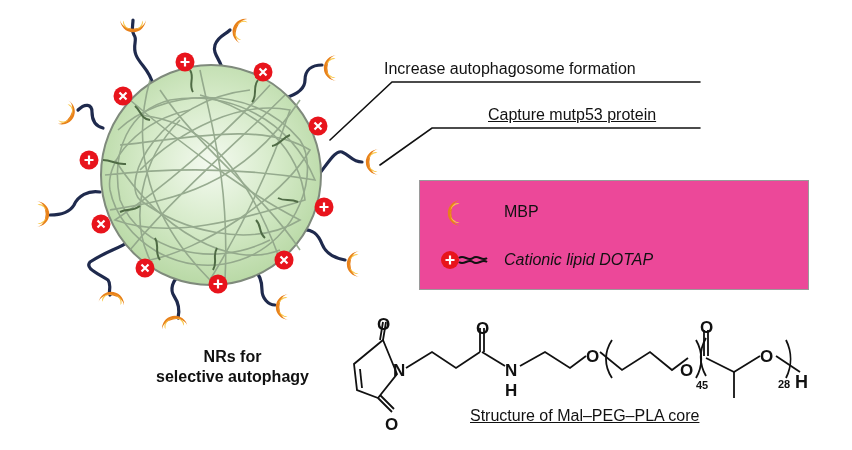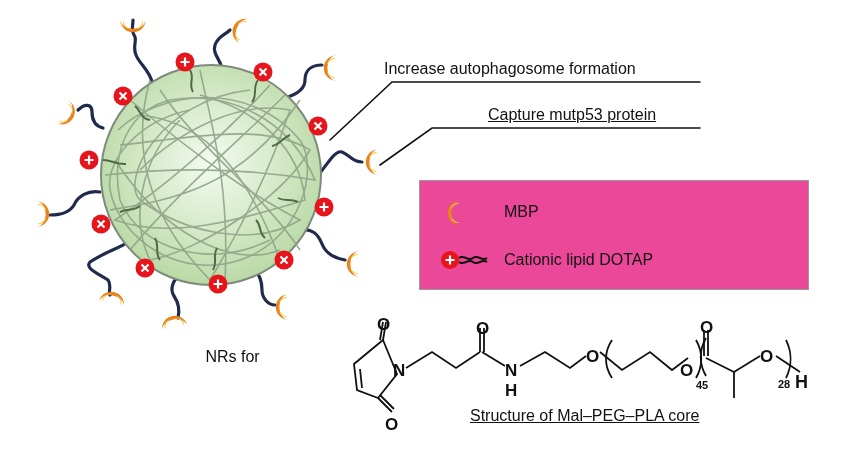--- a/index.html
+++ b/index.html
@@ -3,21 +3,21 @@
 <meta charset="utf-8">
 <style>
   html, body { margin: 0; padding: 0; background: #ffffff; }
   body { width: 852px; height: 450px; position: relative; overflow: hidden;
          font-family: "Liberation Sans", sans-serif; color: #111; }
   #scene { position: absolute; left: 0; top: 0; }
   .lbl { position: absolute; font-size: 16px; color: #111; white-space: nowrap; line-height: 1; margin-left: 12px; }
   .legend-box { position: absolute; left: 419px; top: 180px; width: 390px; height: 110px;
                 background: #ec4899; border: 1.5px solid #9a9a9a; box-sizing: border-box; }
   .legend-text { position: absolute; font-size: 16px; color: #111; white-space: nowrap; }
-  .caption { position: absolute; text-align: center; font-size: 16px; line-height: 20px; color: #111; }
+  .caption { position: absolute; text-align: center; font-size: 16px; line-height: 20px; color: #111; font-weight: bold; }
   .chem { font-family: "Liberation Sans", sans-serif; font-weight: bold; fill: #111; }
 </style>
 </head>
 <body>
 
 <svg id="scene" width="852" height="450" viewBox="0 0 852 450">
   <defs>
     <radialGradient id="coreGrad" cx="0.5" cy="0.45" r="0.55">
       <stop offset="0" stop-color="#f4faf0"></stop>
       <stop offset="0.55" stop-color="#d5eac8"></stop>
@@ -152,19 +152,20 @@
   <svg style="position:absolute; left:22px; top:16px;" width="28" height="32" viewBox="-12 -12 24 24">
     <use href="#crescent" x="-12" y="-12" width="24" height="24"></use>
   </svg>
   <div class="legend-text" style="left:84px; top:22px;">MBP</div>
   <svg style="position:absolute; left:20px; top:68px;" width="56" height="22">
     <circle cx="10" cy="11" r="9" fill="#e8141c"></circle>
     <path d="M5.5,11 H14.5 M10,6.5 V15.5" stroke="#fff" stroke-width="2.2"></path>
     <path d="M19,9 C24,5 28,13 33,9 C38,5 42,13 47,9" fill="none" stroke="#111" stroke-width="2"></path>
     <path d="M19,13 C24,17 28,9 33,13 C38,17 42,9 47,13" fill="none" stroke="#111" stroke-width="2"></path>
   </svg>
-  <div class="legend-text" style="left:84px; top:70px;">Cationic lipid DOTAP</div>
+  <div class="legend-text" style="left:84px; top:70px;font-style:italic;">Cationic lipid DOTAP</div>
 </div>
 
 <div class="caption" style="left:140px; top:347px; width:185px;">
   <div>NRs for</div>
+  <div>selective autophagy</div>
 </div>
 <div class="lbl" style="left:458px; top:408px;text-decoration:underline;">Structure of Mal–PEG–PLA core</div>
 
 </body></html>

